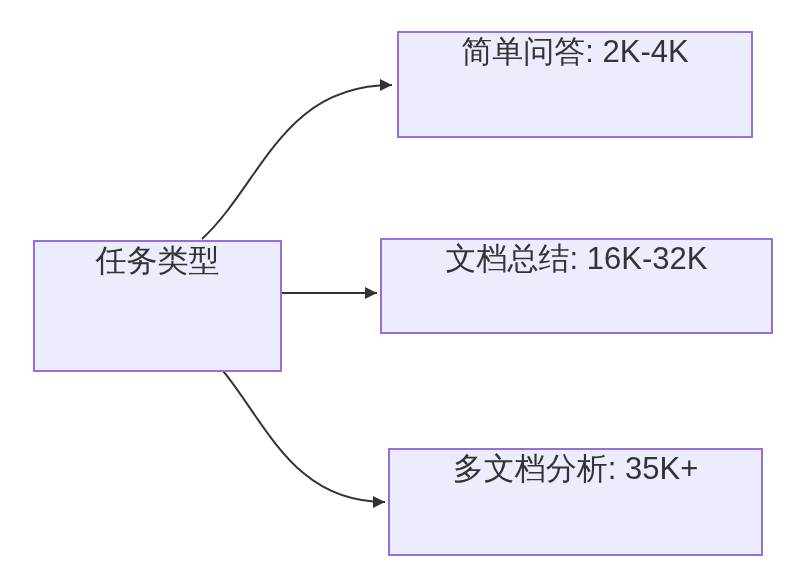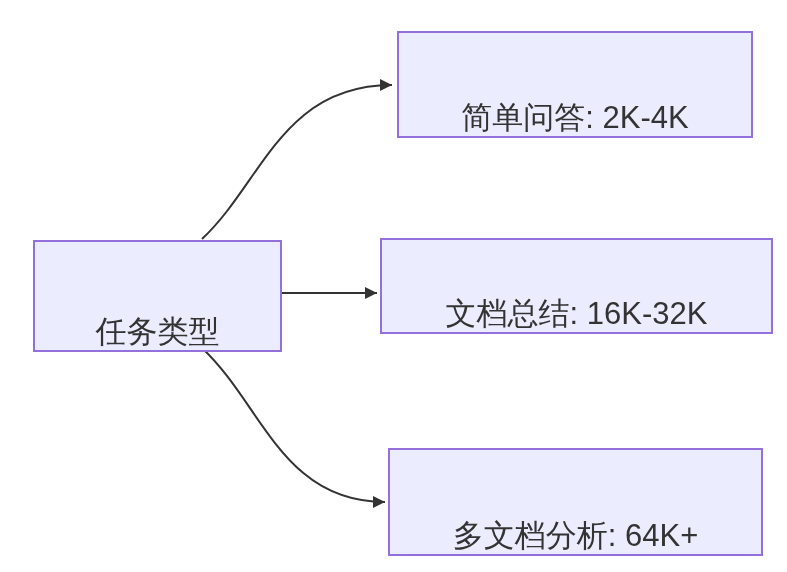--- a/index.html
+++ b/index.html
@@ -33,31 +33,31 @@
     stroke: var(--edge);
     stroke-width: 2px;
   }
   .edges #arrowhead path {
     fill: var(--edge);
     stroke: none;
   }
   .node {
     position: absolute;
     display: flex;
-    align-items: flex-end;
+    align-items: flex-start;
     justify-content: center;
     background: var(--node-fill);
     border: 2px solid var(--node-border);
     color: var(--text);
     font-size: 31px;
     line-height: 1.2;
     white-space: nowrap;
     text-align: center;
   }
-  .node-root   { left: 33px;  top: 240px; width: 249px; height: 112px; }
+  .node-root   { left: 33px;  top: 240px; width: 249px; height: 132px; }
   .node-top    { left: 397px; top: 31px;  width: 356px; height: 107px; }
   .node-middle { left: 380px; top: 238px; width: 393px; height: 96px; }
   .node-bottom { left: 388px; top: 448px; width: 375px; height: 108px; }
 </style>
 </head>
 <body>
 
 <div class="canvas">
 
   <svg class="edges" viewBox="0 0 787 572" xmlns="http://www.w3.org/2000/svg">
@@ -77,16 +77,16 @@
 
   <div class="node node-top">
     <span>简单问答: 2K-4K</span>
   </div>
 
   <div class="node node-middle">
     <span>文档总结: 16K-32K</span>
   </div>
 
   <div class="node node-bottom">
-    <span>多文档分析: 64K+</span>
+    <span>多文档分析: 35K+</span>
   </div>
 
 </div>
 
 </body></html>

